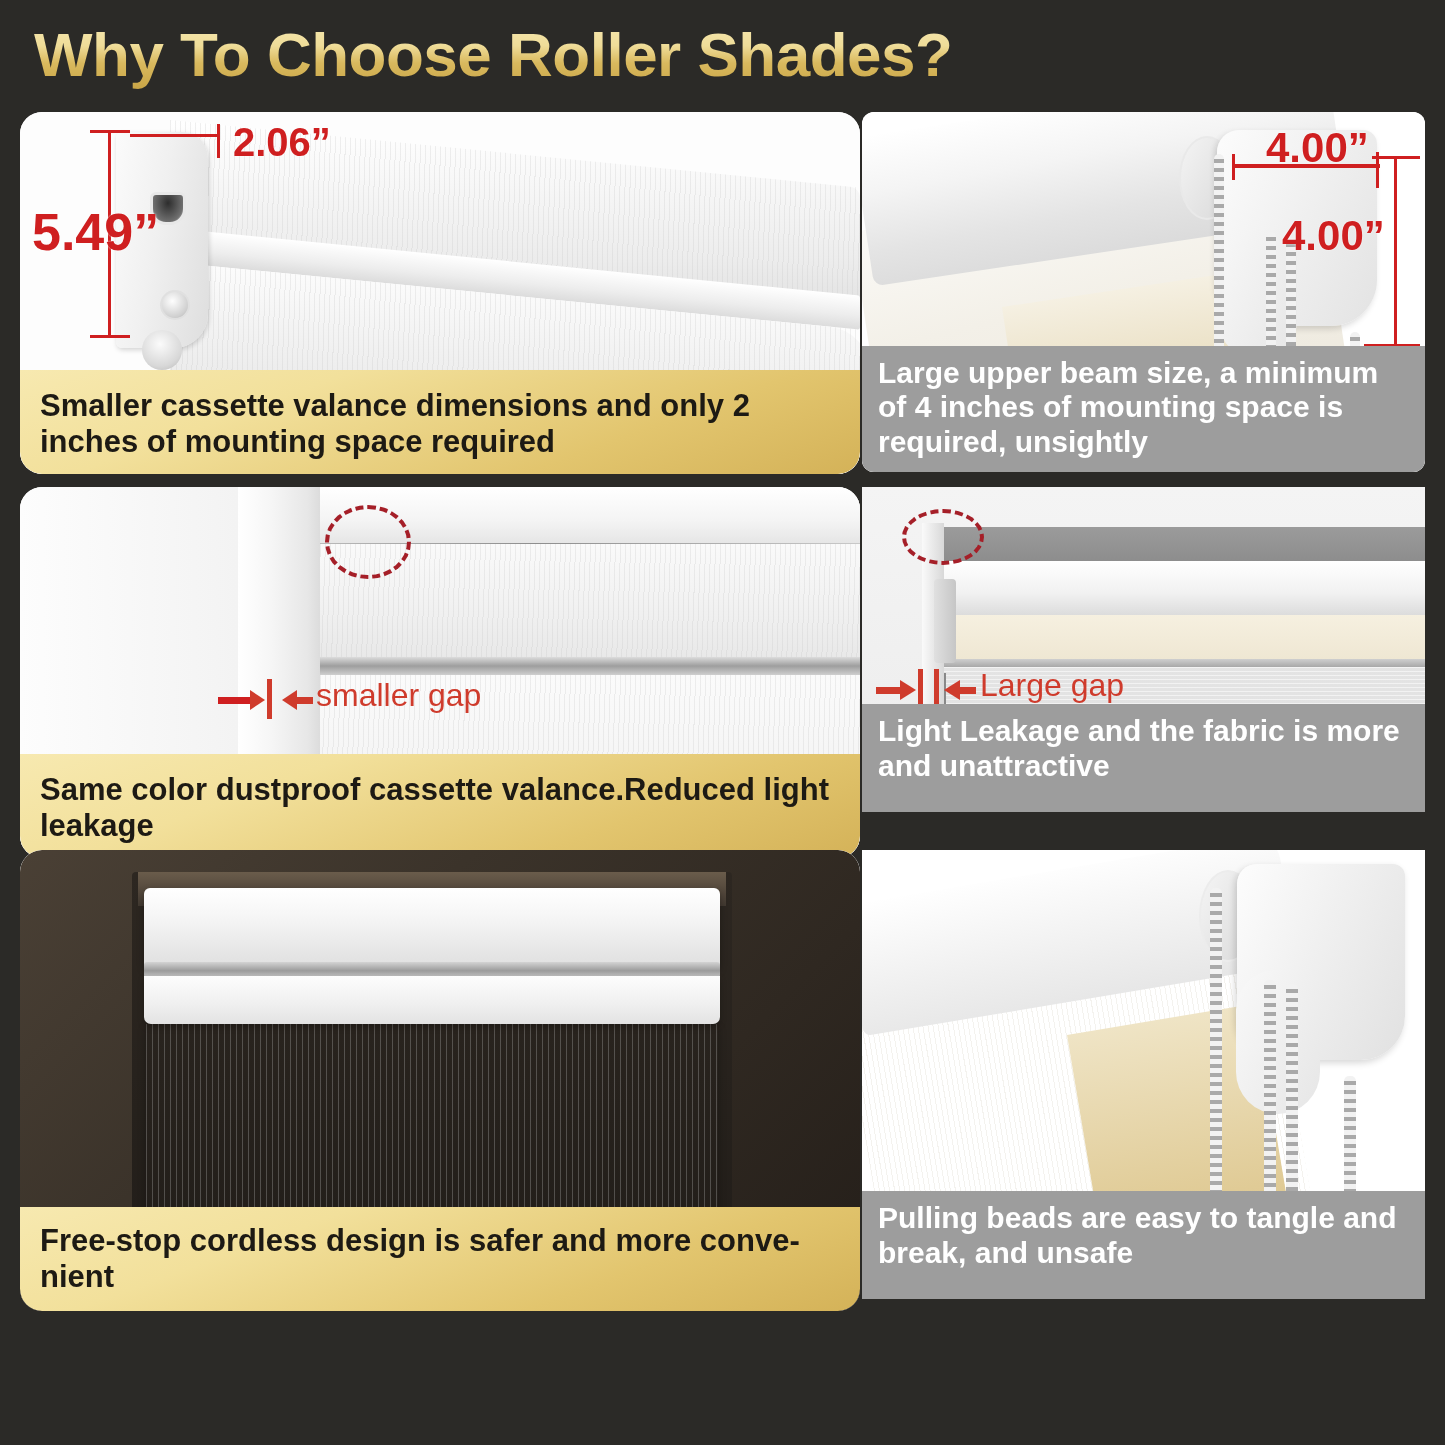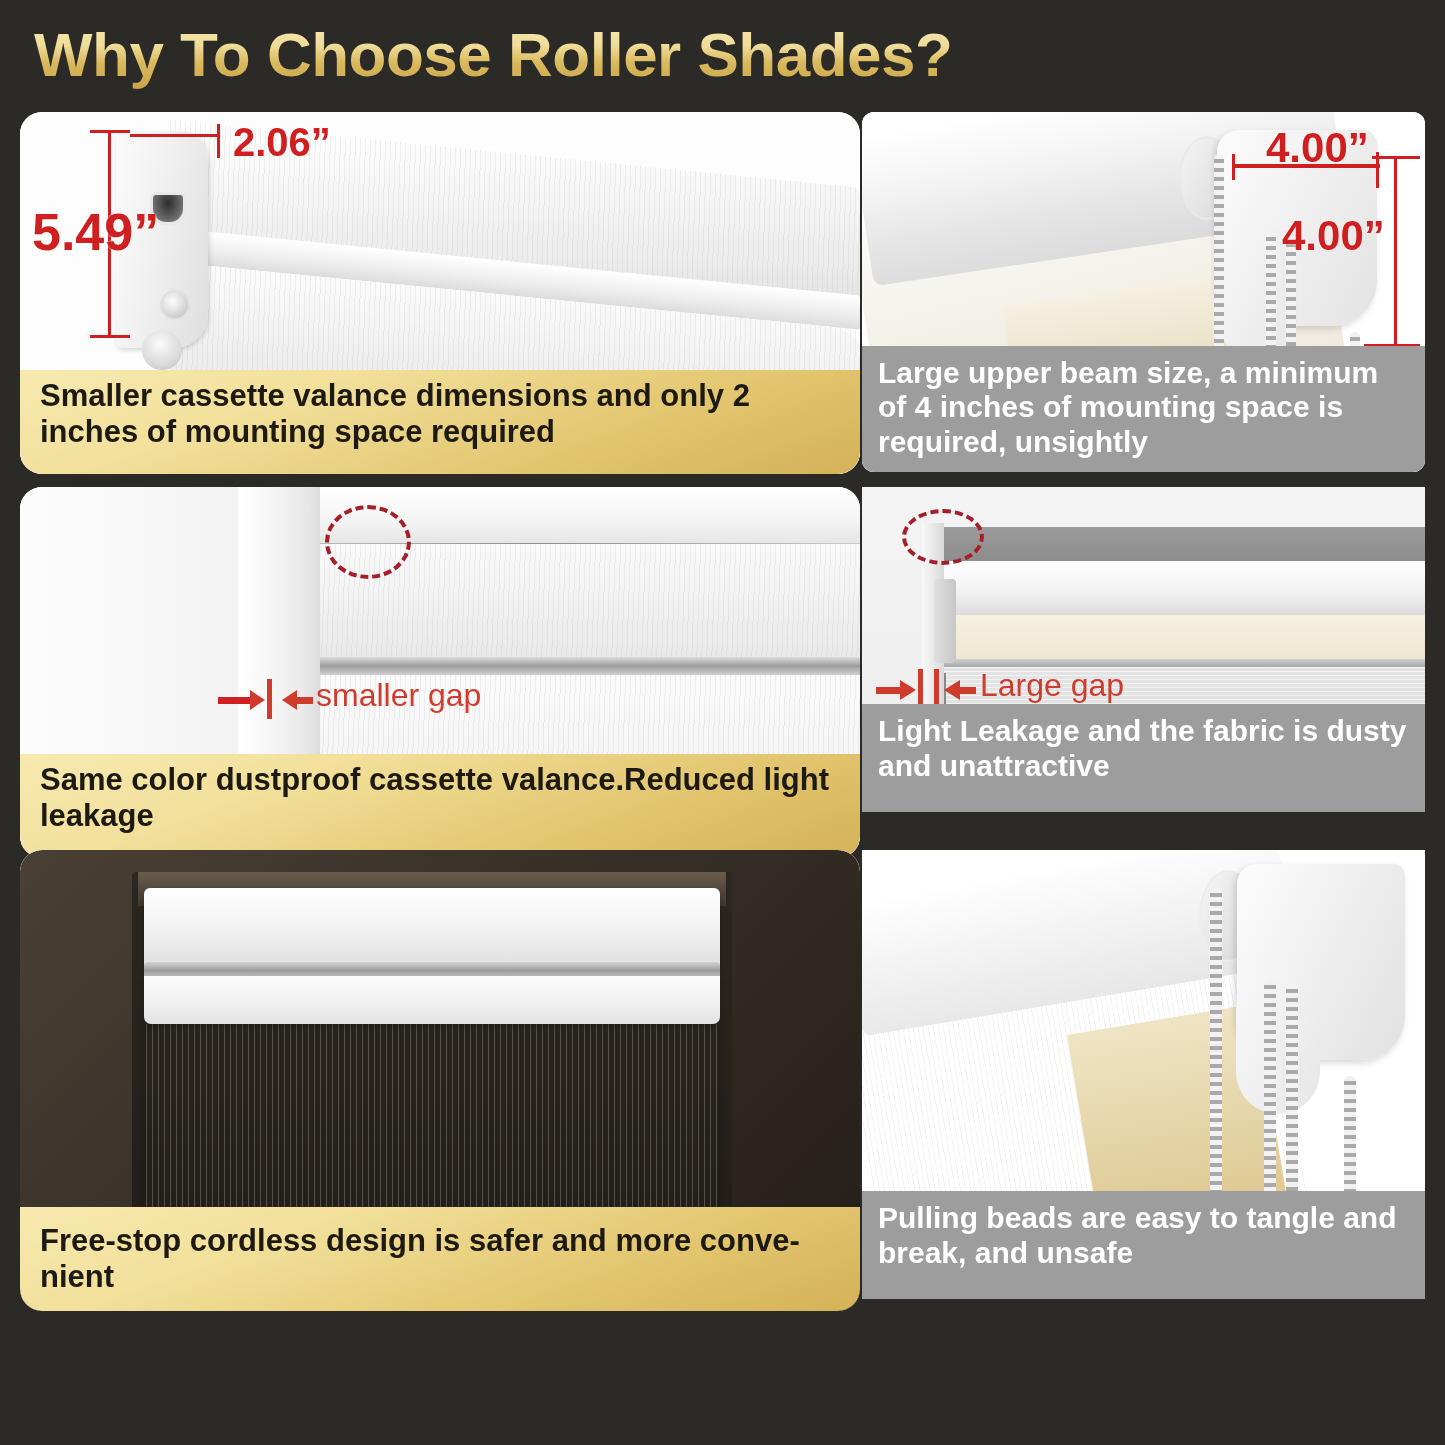--- a/index.html
+++ b/index.html
@@ -51,21 +51,21 @@
   }
   .panel.left{ border-radius:22px; }
   .panel.right{ border-radius:0; }
 
   .photo{ position:absolute; inset:0; overflow:hidden; }
 
   
   .cap{
     position:absolute;
     left:0; right:0; bottom:0;
-    padding:8px 18px 14px 20px;
+    padding:18px 18px 14px 20px;
     font-weight:bold;
     line-height:1.16;
   }
   .cap.gold{
     background:linear-gradient(160deg,#f7e9b0 0%,#f2e09b 30%,#e2c56e 70%,#d4b258 100%);
     color:#1d1a14;
     font-size:31px;
     border-bottom-left-radius:22px;
     border-bottom-right-radius:22px;
     min-height:104px;
@@ -492,21 +492,21 @@
         <div class="ellipse" style="left:40px;top:22px;width:82px;height:56px;"></div>
 
         <div class="redline" style="left:14px;top:200px;width:26px;height:7px;background:#cf3b2c;"></div>
         <div style="position:absolute;left:38px;top:193px;width:0;height:0;border-left:16px solid #cf3b2c;border-top:10px solid transparent;border-bottom:10px solid transparent;"></div>
         <div class="redline" style="left:56px;top:182px;width:5px;height:42px;background:#cf3b2c;"></div>
         <div class="redline" style="left:72px;top:182px;width:5px;height:42px;background:#cf3b2c;"></div>
         <div style="position:absolute;left:82px;top:193px;width:0;height:0;border-right:16px solid #cf3b2c;border-top:10px solid transparent;border-bottom:10px solid transparent;"></div>
         <div class="redline" style="left:98px;top:200px;width:16px;height:7px;background:#cf3b2c;"></div>
         <div class="gaplabel" style="left:118px;top:180px;">Large gap</div>
       </div>
-      <div class="cap gray">Light Leakage and the fabric is dusty and unattractive</div>
+      <div class="cap gray">Light Leakage and the fabric is more and unattractive</div>
     </div>
   </div>
 
   <div class="cellwrap">
     <div class="panel left" style="height:461px;">
       <div class="photo">
         <div class="p5bg"></div>
         <div class="p5-recess"></div>
         <div class="p5-glass">
           <div class="tree" style="left:12px;width:110px;height:130px;"></div>

